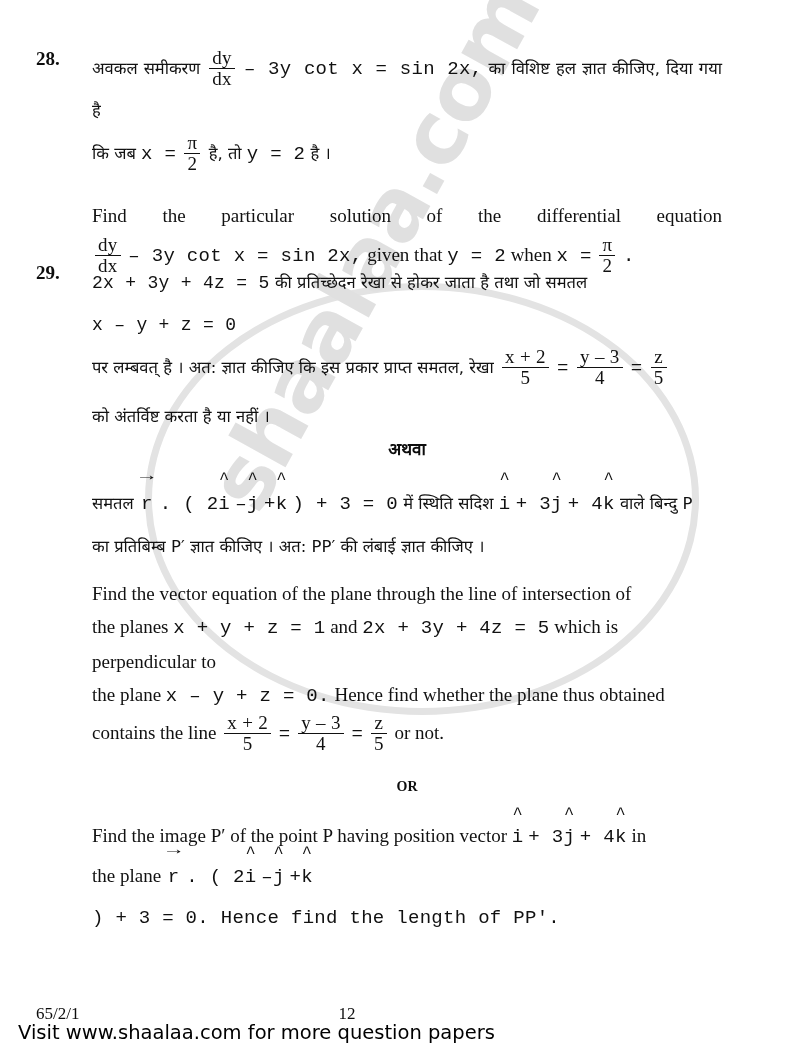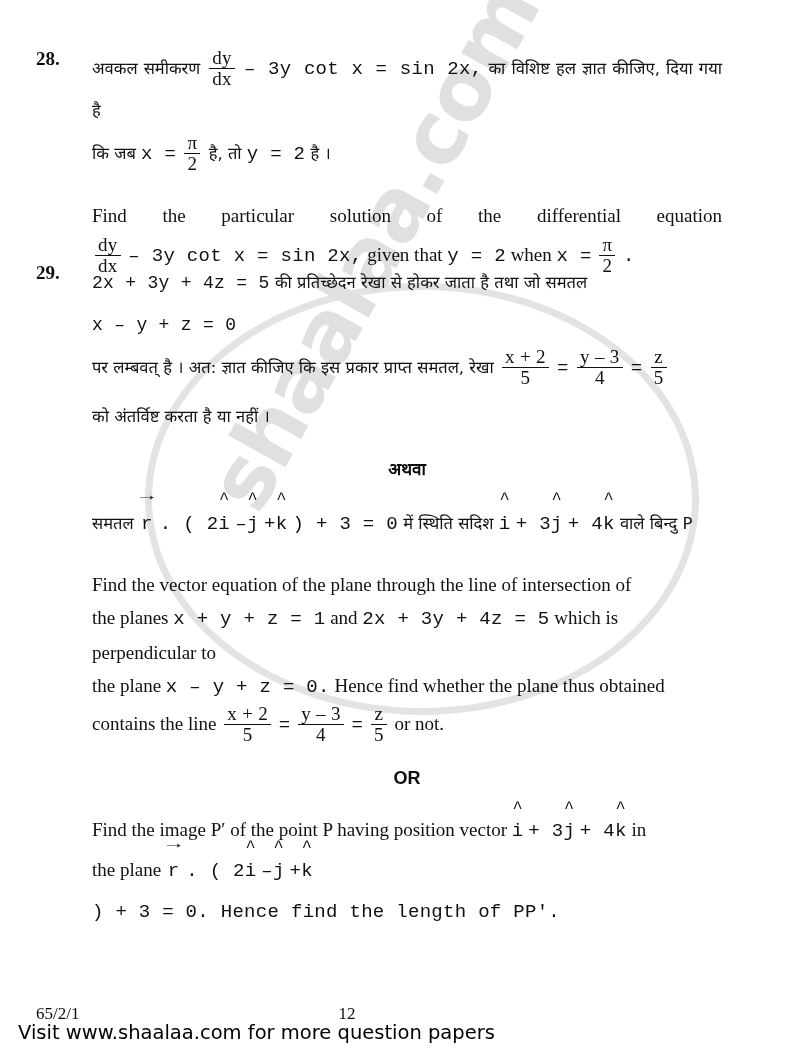--- a/index.html
+++ b/index.html
@@ -130,22 +130,22 @@
     position: absolute;
     left: 50%;
     top: -14px;
     transform: translateX(-50%) scaleX(1.5);
     font-size: 15px;
     line-height: 1;
   }
 
   .or-label {
     font-weight: bold;
-    font-family: Liberation Sans, sans-serif;
-    font-size: 18px;
+    font-family: Liberation Serif, serif;
+    font-size: 14px;
   }
   .athava-label {
     font-weight: bold;
     font-family: "DejaVu Sans", sans-serif;
     font-size: 17px;
   }
 
   
   .footer-code {
     position: absolute;
@@ -259,43 +259,44 @@
           </span>
           <span class="math">=</span>
           <span class="frac math">
             <span class="num">z</span>
             <span class="den">5</span>
           </span>
         </div>
 
         <div class="hi" style="width:630px; margin-top:6px;">को अंतर्विष्ट करता है या नहीं ।</div>
 
-        <div class="center" style="width:630px; margin-top:20px;">
+        <div class="center" style="width:630px; ">
           <span class="athava-label">अथवा</span>
         </div>
 
         <div class="hi" style="width:630px; margin-top:22px; line-height:43px;">
           <span>समतल</span>
           <span class="math vecarrow">
             <span class="acc">→</span>
             <span>r</span>
           </span>
           <span class="math">. ( 2</span><span class="math hat"><span class="acc">^</span><span>i</span></span>
           <span class="math">–</span><span class="math hat"><span class="acc">^</span><span>j</span></span>
           <span class="math">+</span><span class="math hat"><span class="acc">^</span><span>k</span></span>
           <span class="math">) + 3 = 0</span>
           <span>में स्थिति सदिश</span>
           <span class="math hat"><span class="acc">^</span><span>i</span></span>
           <span class="math">+ 3</span><span class="math hat"><span class="acc">^</span><span>j</span></span>
           <span class="math">+ 4</span><span class="math hat"><span class="acc">^</span><span>k</span></span>
           <span>वाले बिन्दु P</span>
         </div>
 
-
-        <div class="en justify" style="width:630px; margin-top:22px;">Find the vector equation of the plane through the line of intersection of</div>
+        <div class="hi" style="width:630px;">का प्रतिबिम्ब P′ ज्ञात कीजिए । अत: PP′ की लंबाई ज्ञात कीजिए ।</div>
+
+        <div class="en justify" style="width:630px; margin-top:10px;">Find the vector equation of the plane through the line of intersection of</div>
 
         <div class="en" style="width:630px;">
           <span>the planes</span>
           <span class="math">x + y + z = 1</span>
           <span>and</span>
           <span class="math">2x + 3y + 4z = 5</span>
           <span>which is perpendicular to</span>
         </div>
 
         <div class="en" style="width:630px;">

